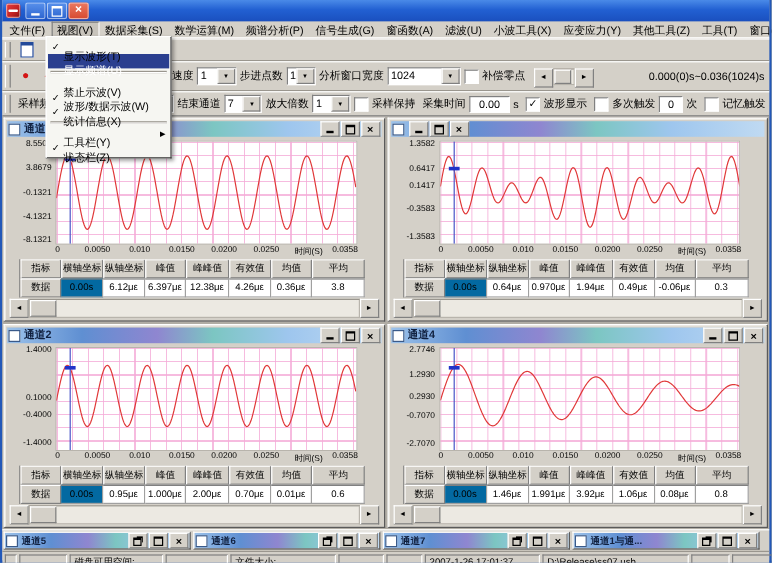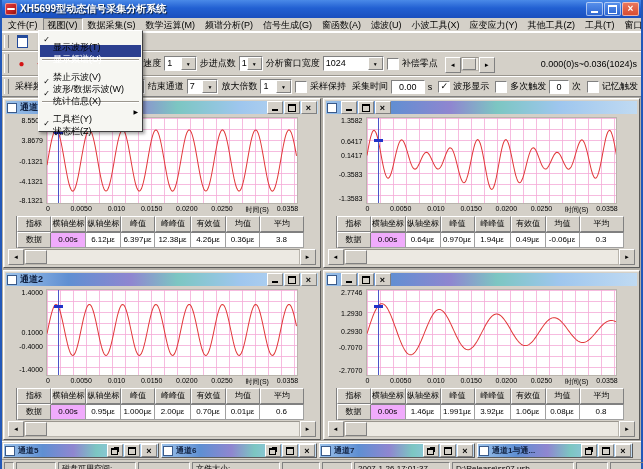--- a/index.html
+++ b/index.html
@@ -77,21 +77,21 @@
   .cursor-mark{position:absolute;width:9px;height:3px;background:#2233c8;transform:translate(-4px,-1px);}
   .xrow{height:11px;flex:0 0 11px;position:relative;margin-left:40px;margin-right:20px;}
   .xtick{position:absolute;top:1px;transform:translateX(-50%);font-size:7px;white-space:nowrap;}
   
   .ch-table{flex:0 0 32px;margin:1px 2px 0 10px;overflow:hidden;border-left:1px solid #808080;}
   .trow{display:flex;height:16px;box-sizing:border-box;}
   .tcell{flex:0 0 auto;box-sizing:border-box;height:16px;line-height:14px;font-size:8px;text-align:center;
          overflow:hidden;white-space:nowrap;}
   .tcell.hdr,.tcell.rowhdr{background:#d4d0c8;border:1px solid;border-color:#fff #808080 #808080 #fff;}
   .tcell.val{background:#fff;border-right:1px solid #a0a0a0;border-bottom:1px solid #a0a0a0;border-top:1px solid #808080;}
-  .tcell.xval{background:#f0abfc;}
+  .tcell.xval{background:#0369a1;}
   .ch-hscroll{flex:0 0 13px;margin:1px 2px 0 2px;display:flex;}
   
   .minrow{height:17px;display:flex;align-items:center;background:#d4d0c8;padding-left:1px;border-top:1px solid #fff;}
   .miniwin{width:156px;height:15px;margin-right:2px;display:flex;align-items:center;padding:0 1px;box-sizing:border-box;
     border:1px solid;border-color:#fff #5a5a5a #5a5a5a #fff;
     background:linear-gradient(90deg,#9cc2ea 0%,#5f8fd2 25%,#8f86d0 45%,#7cc6c2 60%,#9ec6ee 80%,#c0daf2 100%);}
   .miniwin .ch-name{font-size:8px;}
   
   .statusbar{height:19px;display:flex;align-items:center;background:#d4d0c8;padding:2px 1px 2px 2px;box-sizing:border-box;border-top:1px solid #9a968e;}
   .spanel{height:14px;margin-right:2px;box-sizing:border-box;border:1px solid;border-color:#808080 #fff #fff #808080;
@@ -106,21 +106,20 @@
   .pm-item.hl{background:#2b3f8f;color:#fff;}
   .pm-sep{height:1px;background:#9a968e;border-bottom:1px solid #fff;margin:2px 2px;}
 </style>
 </head>
 <body>
 
 <div class="app">
 
   <div class="titlebar">
     <div class="app-icon"></div>
-    <div class="title-text">XH5699型动态信号采集分析系统</div>
     <div class="tb-btn">
         <div class="glyph-min"></div>
       </div>
     <div class="tb-btn">
         <div class="glyph-max"></div>
       </div>
     <div class="tb-btn close">
         <span class="glyph-x">×</span>
       </div>
   </div>
@@ -444,20 +443,21 @@
               <div class="sb-thumb" style="width:22px"></div>
             </div>
         <div class="sb-arrow">►</div>
       </div>
     </div>
   </div>
 
   <div class="chwin">
     <div class="ch-title">
       <span class="ch-icon"></span>
+      <span class="ch-name">通道4</span>
       <span class="ch-btn">
             <span class="g-min"></span>
           </span>
       <span class="ch-btn">
             <span class="g-max"></span>
           </span>
       <span class="ch-btn">
             <span class="g-x">×</span>
           </span>
     </div>

